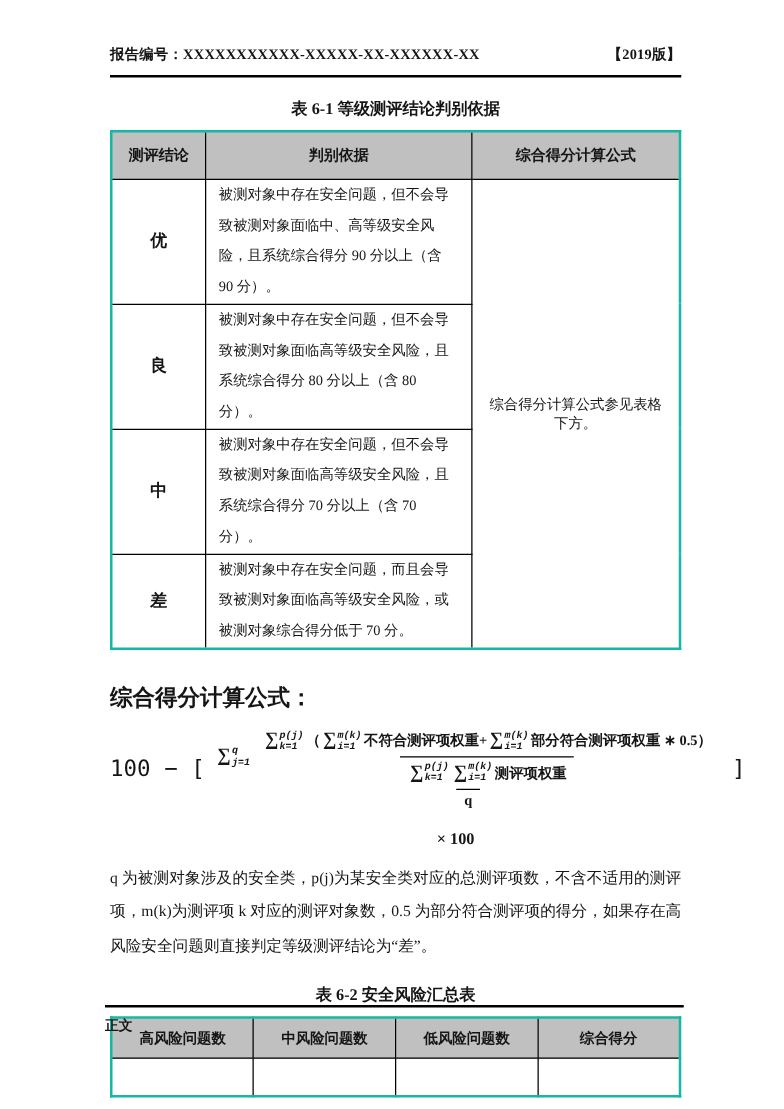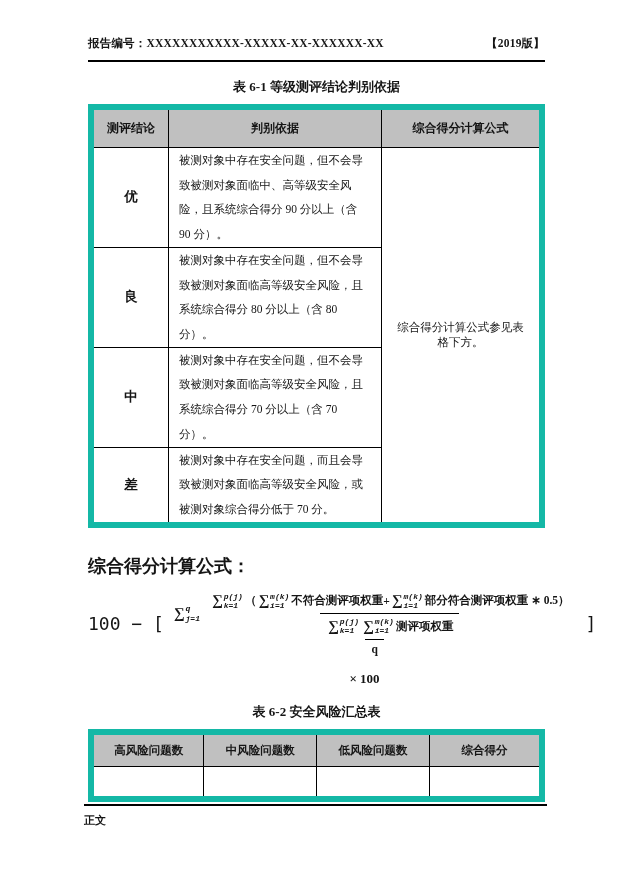--- a/index.html
+++ b/index.html
@@ -21,21 +21,21 @@
   }
 
   
   .tbl-caption {
     text-align:center; font-weight:bold; font-size:13px;
     margin:16px 0 8px 0;
   }
 
   
   table { border-collapse:collapse; width:100%; }
-  .t1, .t2 { border:6px solid #14b8a6; }
+  .t1, .t2 { border:2px solid #14b8a6; }
   .t1 th, .t1 td, .t2 th, .t2 td { border:1px solid #000; }
   .t1 th, .t2 th {
     background:#c0c0c0; font-weight:bold; font-size:12px;
     padding:10px 4px; text-align:center;
   }
   .grade-cell {
     width:72px; text-align:center; font-weight:bold; font-size:13.5px;
   }
   .criteria-cell {
     width:192px; font-size:11.5px; line-height:2.15;
@@ -180,20 +180,21 @@
         </span>
         <span class="den">
           <span class="cn">q</span>
         </span>
       </span>
       <span class="suffix">]</span>
     </div>
     <div class="times-100">× 100</div>
   </div>
 
+  <div class="explanation">q 为被测对象涉及的安全类，p(j)为某安全类对应的总测评项数，不含不适用的测评项，m(k)为测评项 k 对应的测评对象数，0.5 为部分符合测评项的得分，如果存在高风险安全问题则直接判定等级测评结论为“差”。</div>
 
   <div class="tbl-caption">表 6-2 安全风险汇总表</div>
 
   <table class="t2">
     <tbody>
         <tr>
       <th>高风险问题数</th>
       <th>中风险问题数</th>
       <th>低风险问题数</th>
       <th>综合得分</th>

